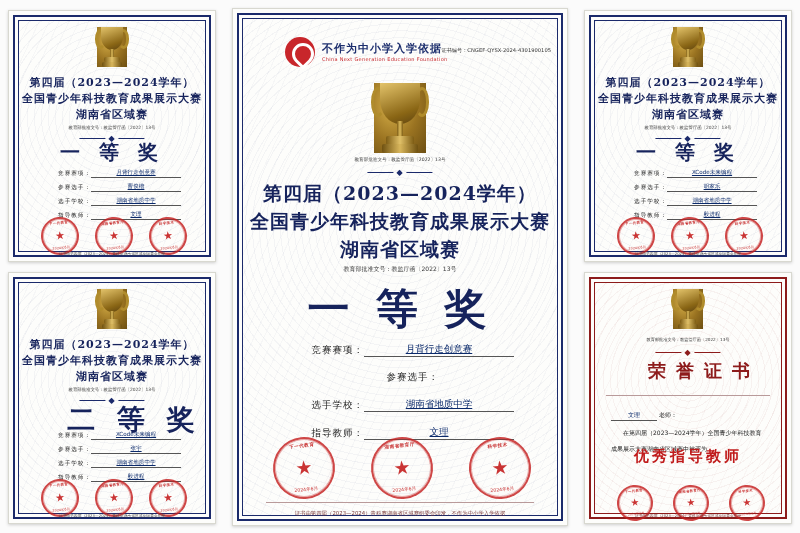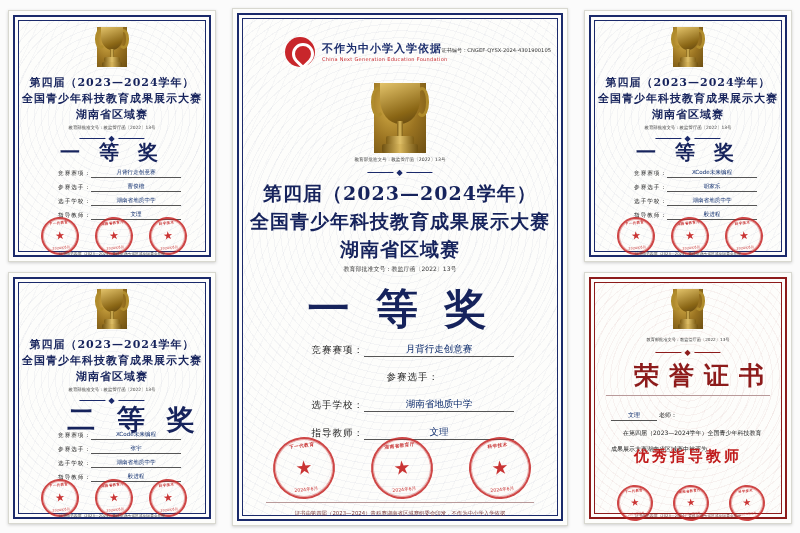--- a/index.html
+++ b/index.html
@@ -108,21 +108,21 @@
   .field{
     display:flex;align-items:flex-end;justify-content:center;
     margin:0 auto;
   }
   .field .lbl{
     color:#222;text-align:right;white-space:nowrap;
     letter-spacing:1px;
   }
   .field .val{
     border-bottom:1px solid #555;color:#0b2a6b;text-align:center;
-    white-space:nowrap;overflow:hidden;
+    white-space:nowrap;overflow:hidden;text-decoration:underline;
   }
   .footnote{
     position:absolute;left:0;right:0;text-align:center;color:#4a4a4a;
     white-space:nowrap;
   }
   .redline{
     position:absolute;left:10%;right:10%;border-top:1px solid #b99a9a;
   }
 
   
@@ -466,21 +466,21 @@
           <div class="cup-base"></div>
             <div class="cup-base2"></div>
         </div>
       </div>
 
       <div class="ctr docnum" style="top:64px;font-size:4.2px;">教育部批准文号：教监管厅函〔2022〕13号</div>
       <div class="orn red" style="top:74px;">
           <span>◆</span>
         </div>
 
-      <div class="ctr honor-big" style="top:86px;font-size:25px;padding-left:32px;">荣誉证书</div>
+      <div class="ctr honor-big" style="top:86px;font-size:18px;padding-left:32px;">荣誉证书</div>
 
       <div class="redline" style="top:122px;"></div>
 
       <div class="para" style="left:26px;right:26px;top:136px;font-size:6px;">
         <span class="ul" style="font-size:6px;">文理</span>
         <span>老师：</span>
       </div>
       <div class="para" style="left:26px;right:26px;top:154px;font-size:6px;text-indent:12px;">在第四届（2023—2024学年）全国青少年科技教育</div>
       <div class="para" style="left:26px;right:26px;top:170px;font-size:6px;">成果展示大赛湖南省区域赛中被评为</div>
 

